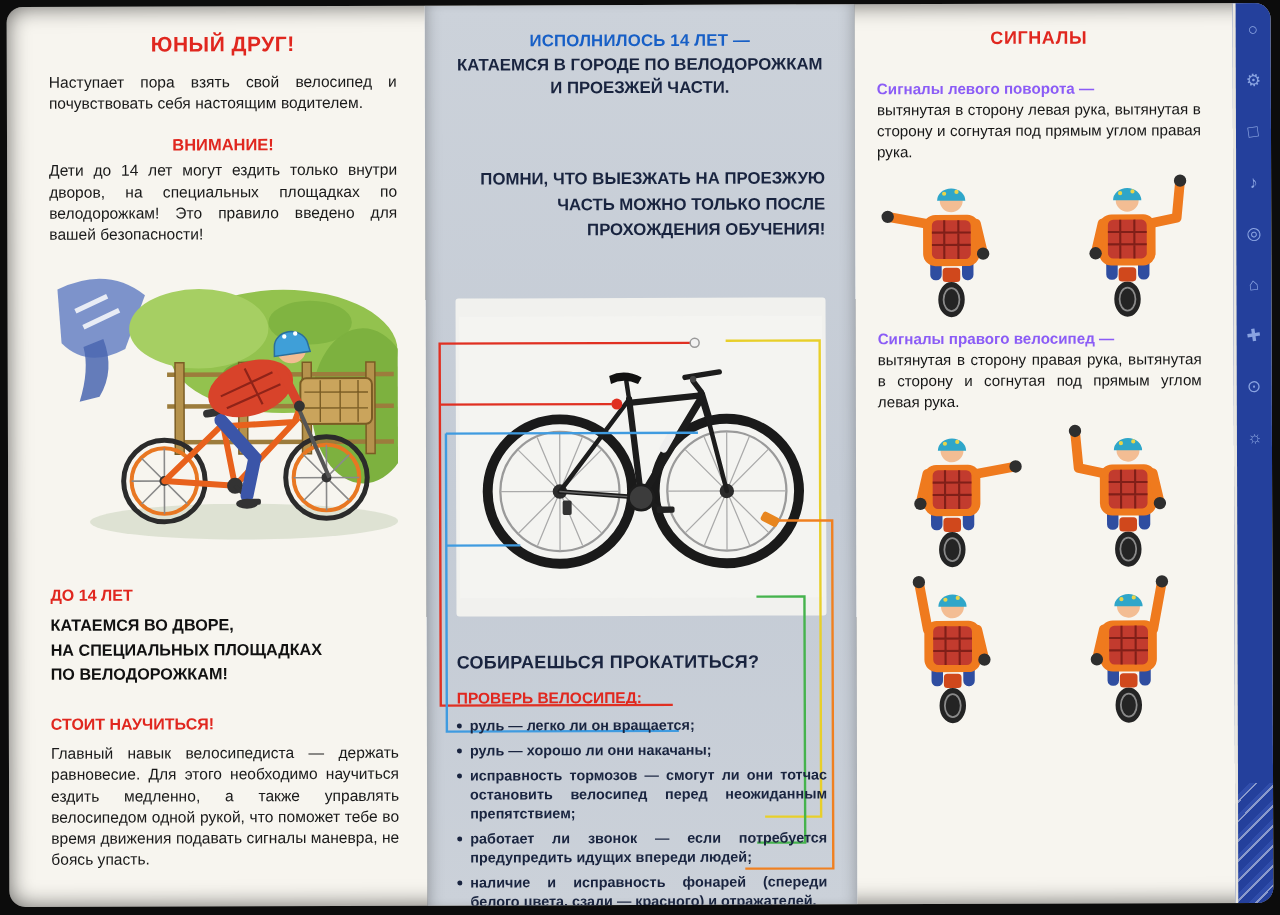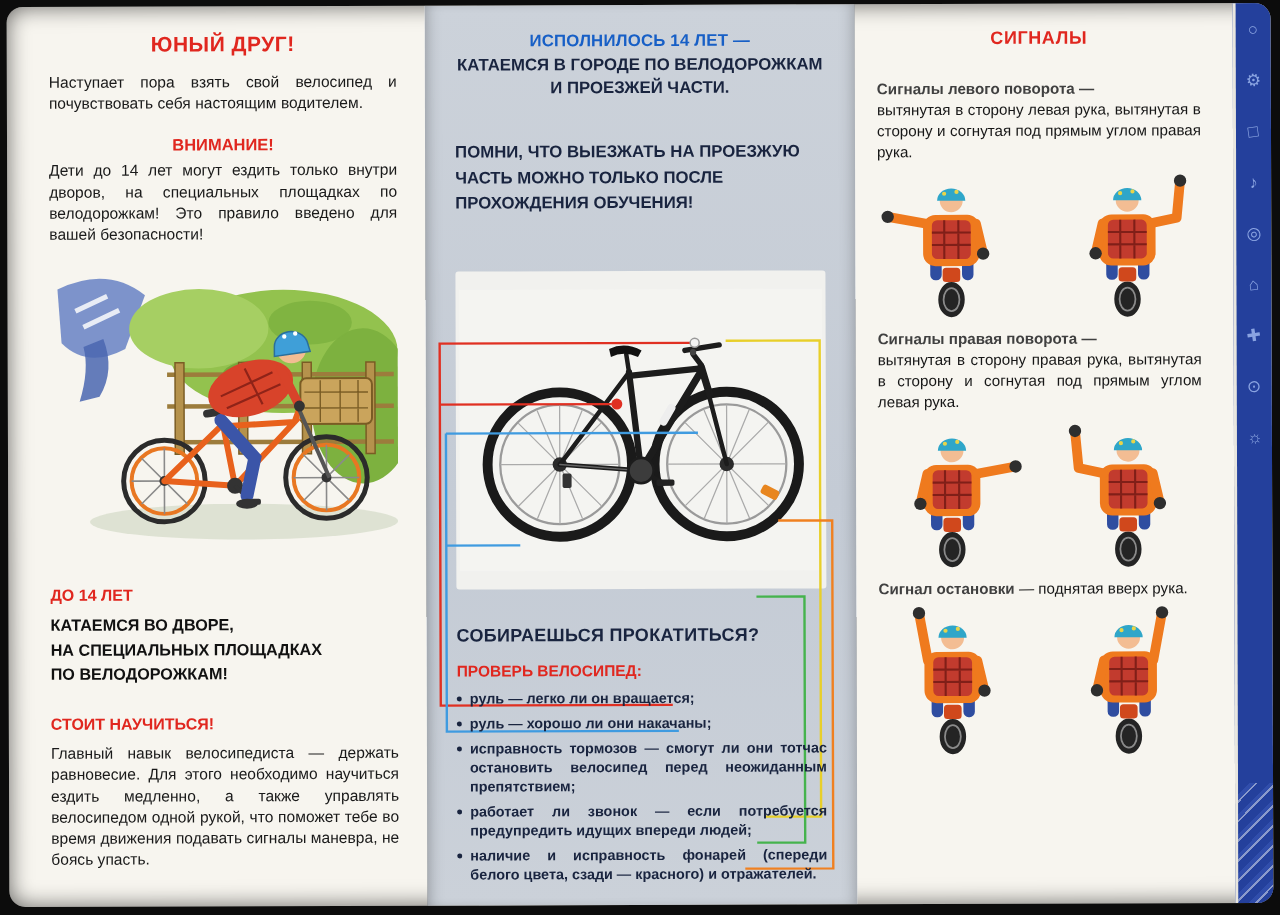--- a/index.html
+++ b/index.html
@@ -56,36 +56,36 @@
   .left-illu { margin-top:12px; width:348px; height:300px; }
   .u14-title { font-size:16px; margin-top:26px; }
   .u14-line { font-weight:bold; color:#111; font-size:16.2px; line-height:1.5; }
   .u14-block { margin-top:8px; }
   .learn-title { font-size:16px; margin-top:30px; }
   .learn-text { margin-top:9px; }
 
   
   .age-title { font-size:16.8px; text-align:center; letter-spacing:.2px; }
   .age-sub { font-size:16.8px; text-align:center; line-height:1.35; margin-top:3px; }
-  .remember { font-size:16.8px; text-align:left; line-height:1.5; margin-top:40px; }
+  .remember { font-size:16.8px; text-align:right; line-height:1.5; margin-top:67px; }
   .bike-photo { margin-top:56px; width:370px; height:318px; background:#f1f1ee; border-radius:3px; }
   .ride-title { font-size:18px; letter-spacing:.3px; margin-top:32px; }
   .check-title { font-size:15.5px; margin-top:16px; }
   .checklist { list-style:none; margin-top:9px; }
   .check-item { position:relative; padding-left:13px; font-weight:bold; color:#19243f;
     font-size:14.4px; line-height:1.32; text-align:justify; margin-bottom:6px; }
   .check-item .dot { position:absolute; left:0; top:7px; width:5px; height:5px;
     background:#19243f; border-radius:50%; }
   .overlay { position:absolute; inset:0; pointer-events:none; }
 
   
   .signals-title { font-size:18px; text-align:center; letter-spacing:.6px; }
   .signal { font-size:15.2px; line-height:1.38; color:#171717; text-align:justify; margin-top:10px; }
   .signal.first { margin-top:30px; }
-  .sig-label { color:#404040; }
+  .sig-label { color:#8b5cf6; }
   .sig-label.block { display:block; }
   .fig-row { display:flex; justify-content:center; gap:34px; margin-top:6px; }
   .fig-row svg { width:142px; height:150px; }
 </style>
 </head>
 <body>
 
 <svg width="0" height="0" style="position:absolute" aria-hidden="true">
   <defs>
     <g id="kid-body">
@@ -303,45 +303,41 @@
       <svg viewBox="0 0 160 170">
         <use href="#kid-body"></use>
         <path d="M108 62 L136 56 L140 14" stroke="#ef7a1e" stroke-width="11" stroke-linecap="round" stroke-linejoin="round" fill="none"></path>
         <circle cx="140" cy="14" r="7" fill="#2e2e2e"></circle>
         <path d="M52 62 L44 96" stroke="#ef7a1e" stroke-width="11" stroke-linecap="round" fill="none"></path>
         <circle cx="44" cy="96" r="7" fill="#2e2e2e"></circle>
       </svg>
     </div>
 
     <p class="signal">
-      <b class="sig-label block">Сигналы правая поворота —</b>
+      <b class="sig-label block">Сигналы правого велосипед —</b>
       <span>вытянутая в сторону правая рука, вытянутая в сторону и согнутая под прямым углом левая рука.</span>
     </p>
 
     <div class="fig-row">
       <svg viewBox="0 0 160 170">
         <use href="#kid-body"></use>
         <path d="M108 62 L152 54" stroke="#ef7a1e" stroke-width="11" stroke-linecap="round" fill="none"></path>
         <circle cx="152" cy="54" r="7" fill="#2e2e2e"></circle>
         <path d="M52 62 L44 96" stroke="#ef7a1e" stroke-width="11" stroke-linecap="round" fill="none"></path>
         <circle cx="44" cy="96" r="7" fill="#2e2e2e"></circle>
       </svg>
       <svg viewBox="0 0 160 170">
         <use href="#kid-body"></use>
         <path d="M52 62 L24 56 L20 14" stroke="#ef7a1e" stroke-width="11" stroke-linecap="round" stroke-linejoin="round" fill="none"></path>
         <circle cx="20" cy="14" r="7" fill="#2e2e2e"></circle>
         <path d="M108 62 L116 96" stroke="#ef7a1e" stroke-width="11" stroke-linecap="round" fill="none"></path>
         <circle cx="116" cy="96" r="7" fill="#2e2e2e"></circle>
       </svg>
     </div>
 
-    <p class="signal">
-      <b class="sig-label">Сигнал остановки</b>
-      <span>— поднятая вверх рука.</span>
-    </p>
 
     <div class="fig-row">
       <svg viewBox="0 0 160 170">
         <use href="#kid-body"></use>
         <path d="M52 62 L42 8" stroke="#ef7a1e" stroke-width="11" stroke-linecap="round" fill="none"></path>
         <circle cx="42" cy="8" r="7" fill="#2e2e2e"></circle>
         <path d="M108 62 L116 96" stroke="#ef7a1e" stroke-width="11" stroke-linecap="round" fill="none"></path>
         <circle cx="116" cy="96" r="7" fill="#2e2e2e"></circle>
       </svg>
       <svg viewBox="0 0 160 170">

